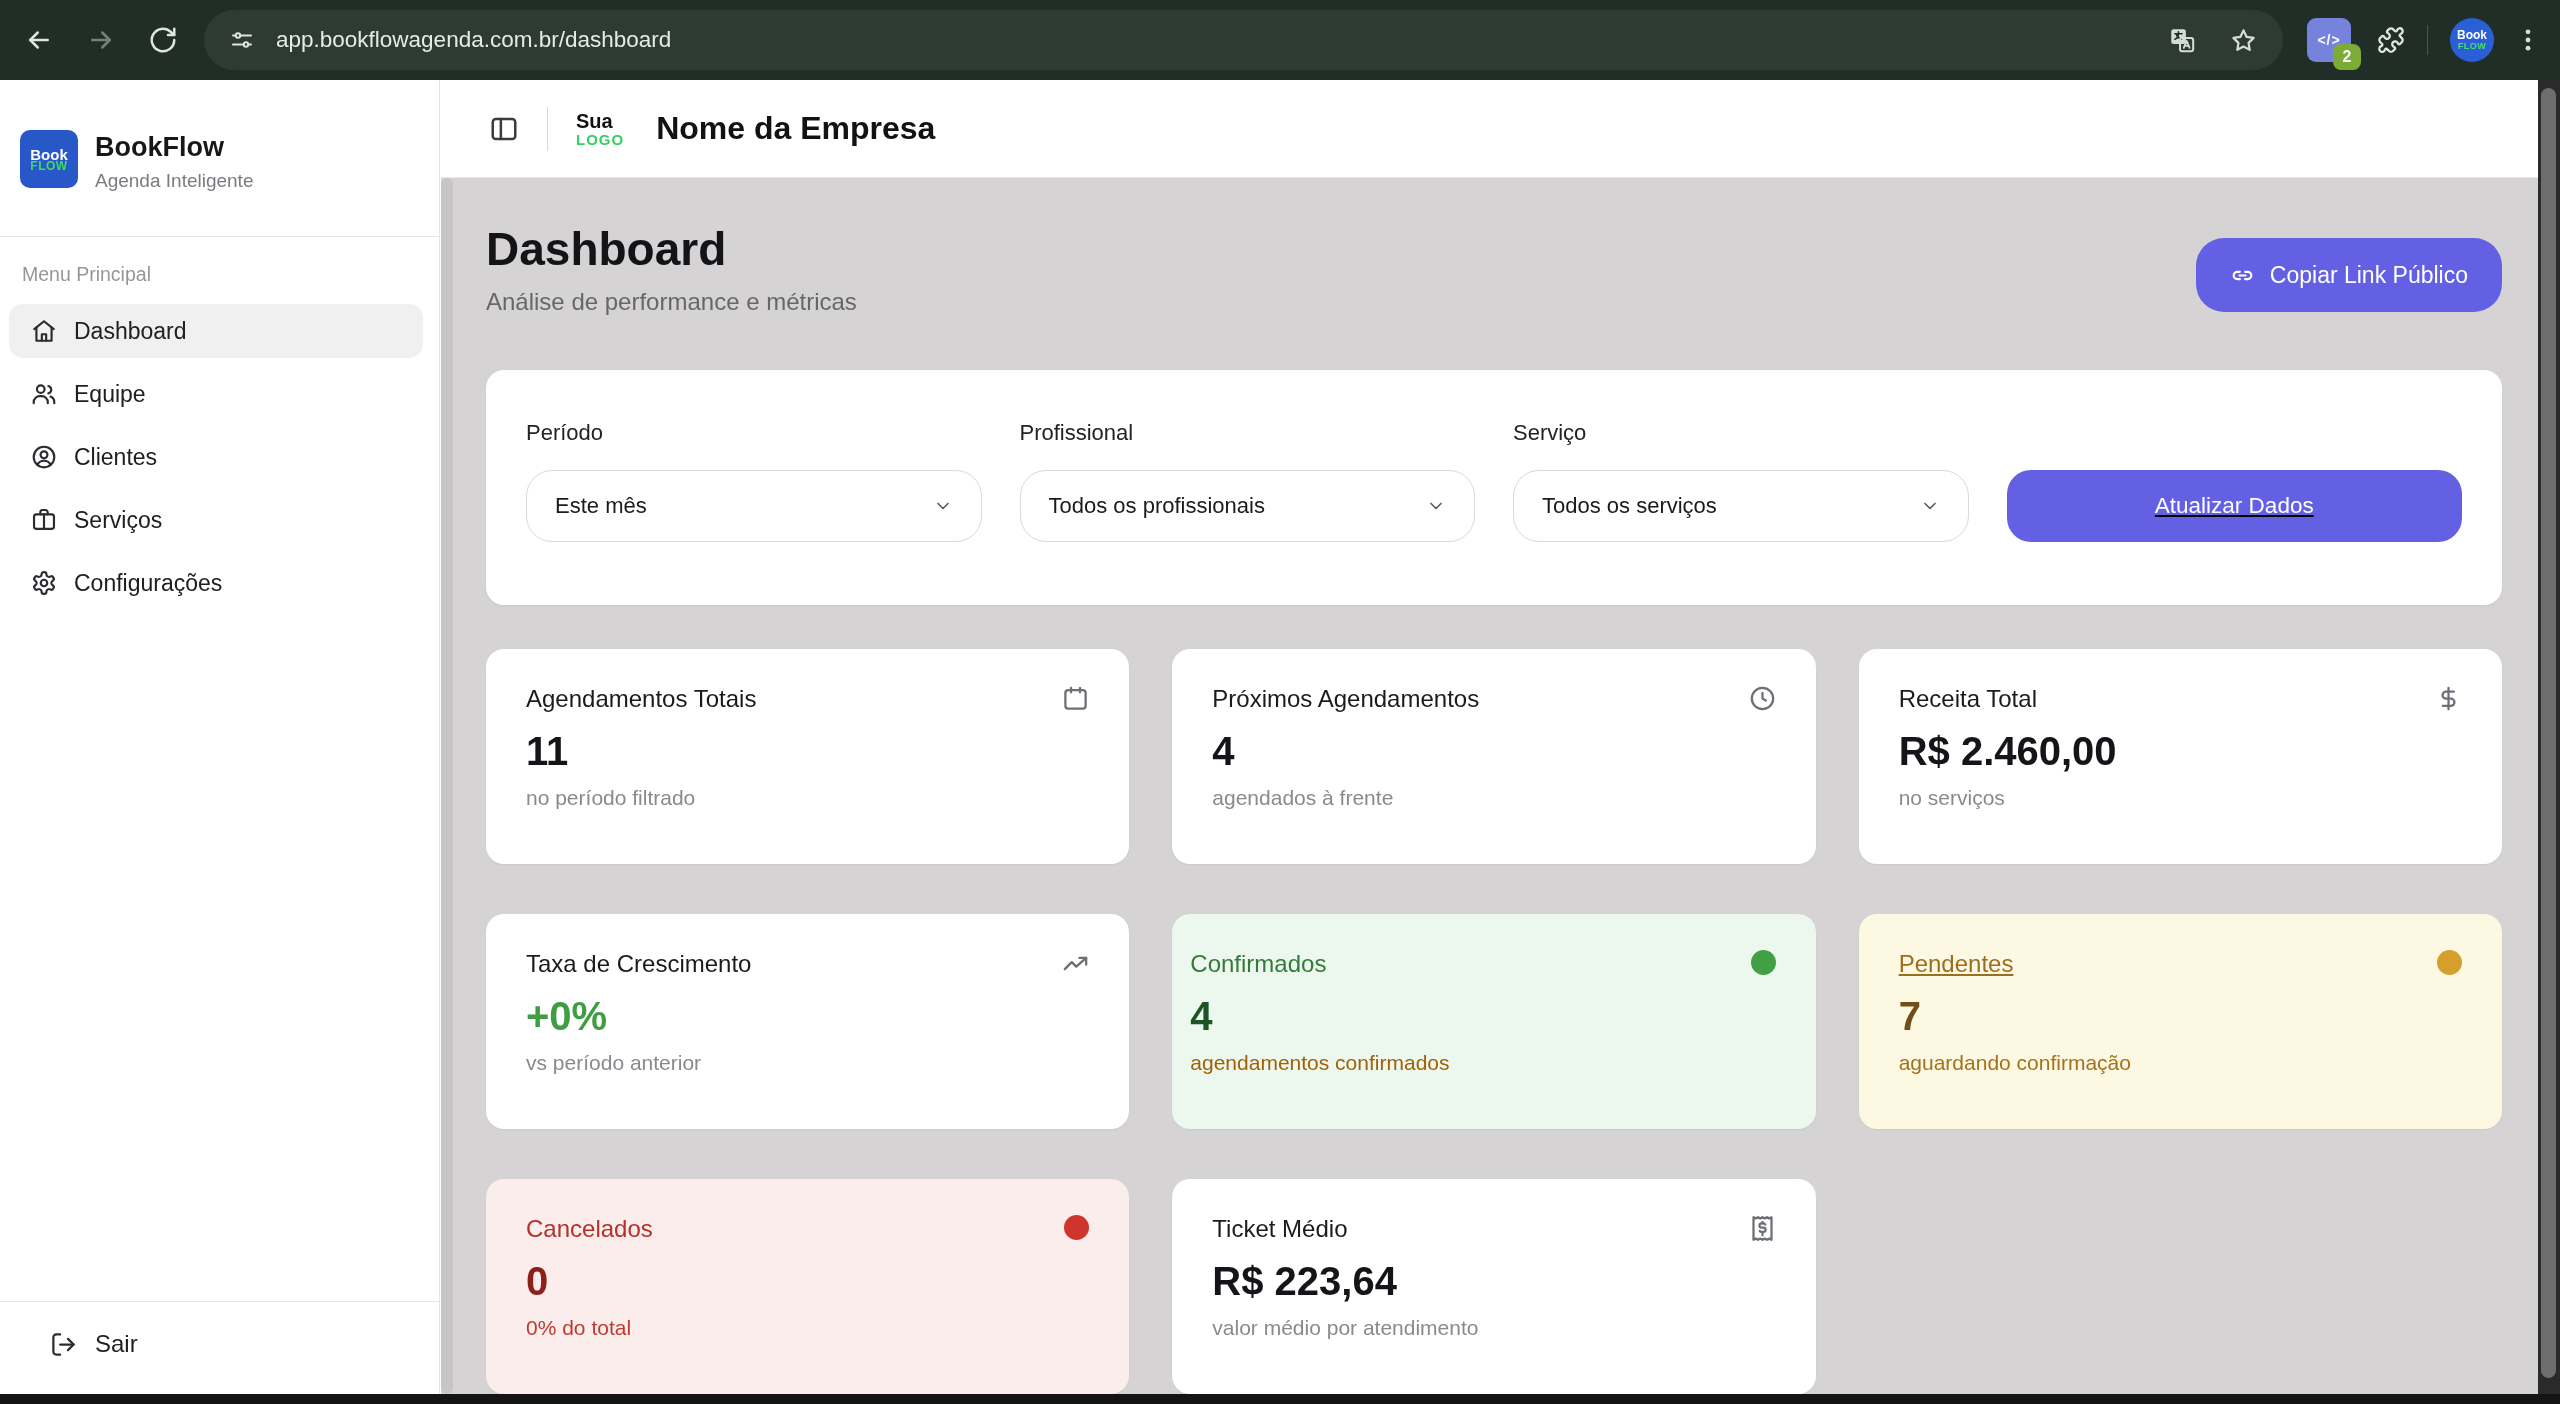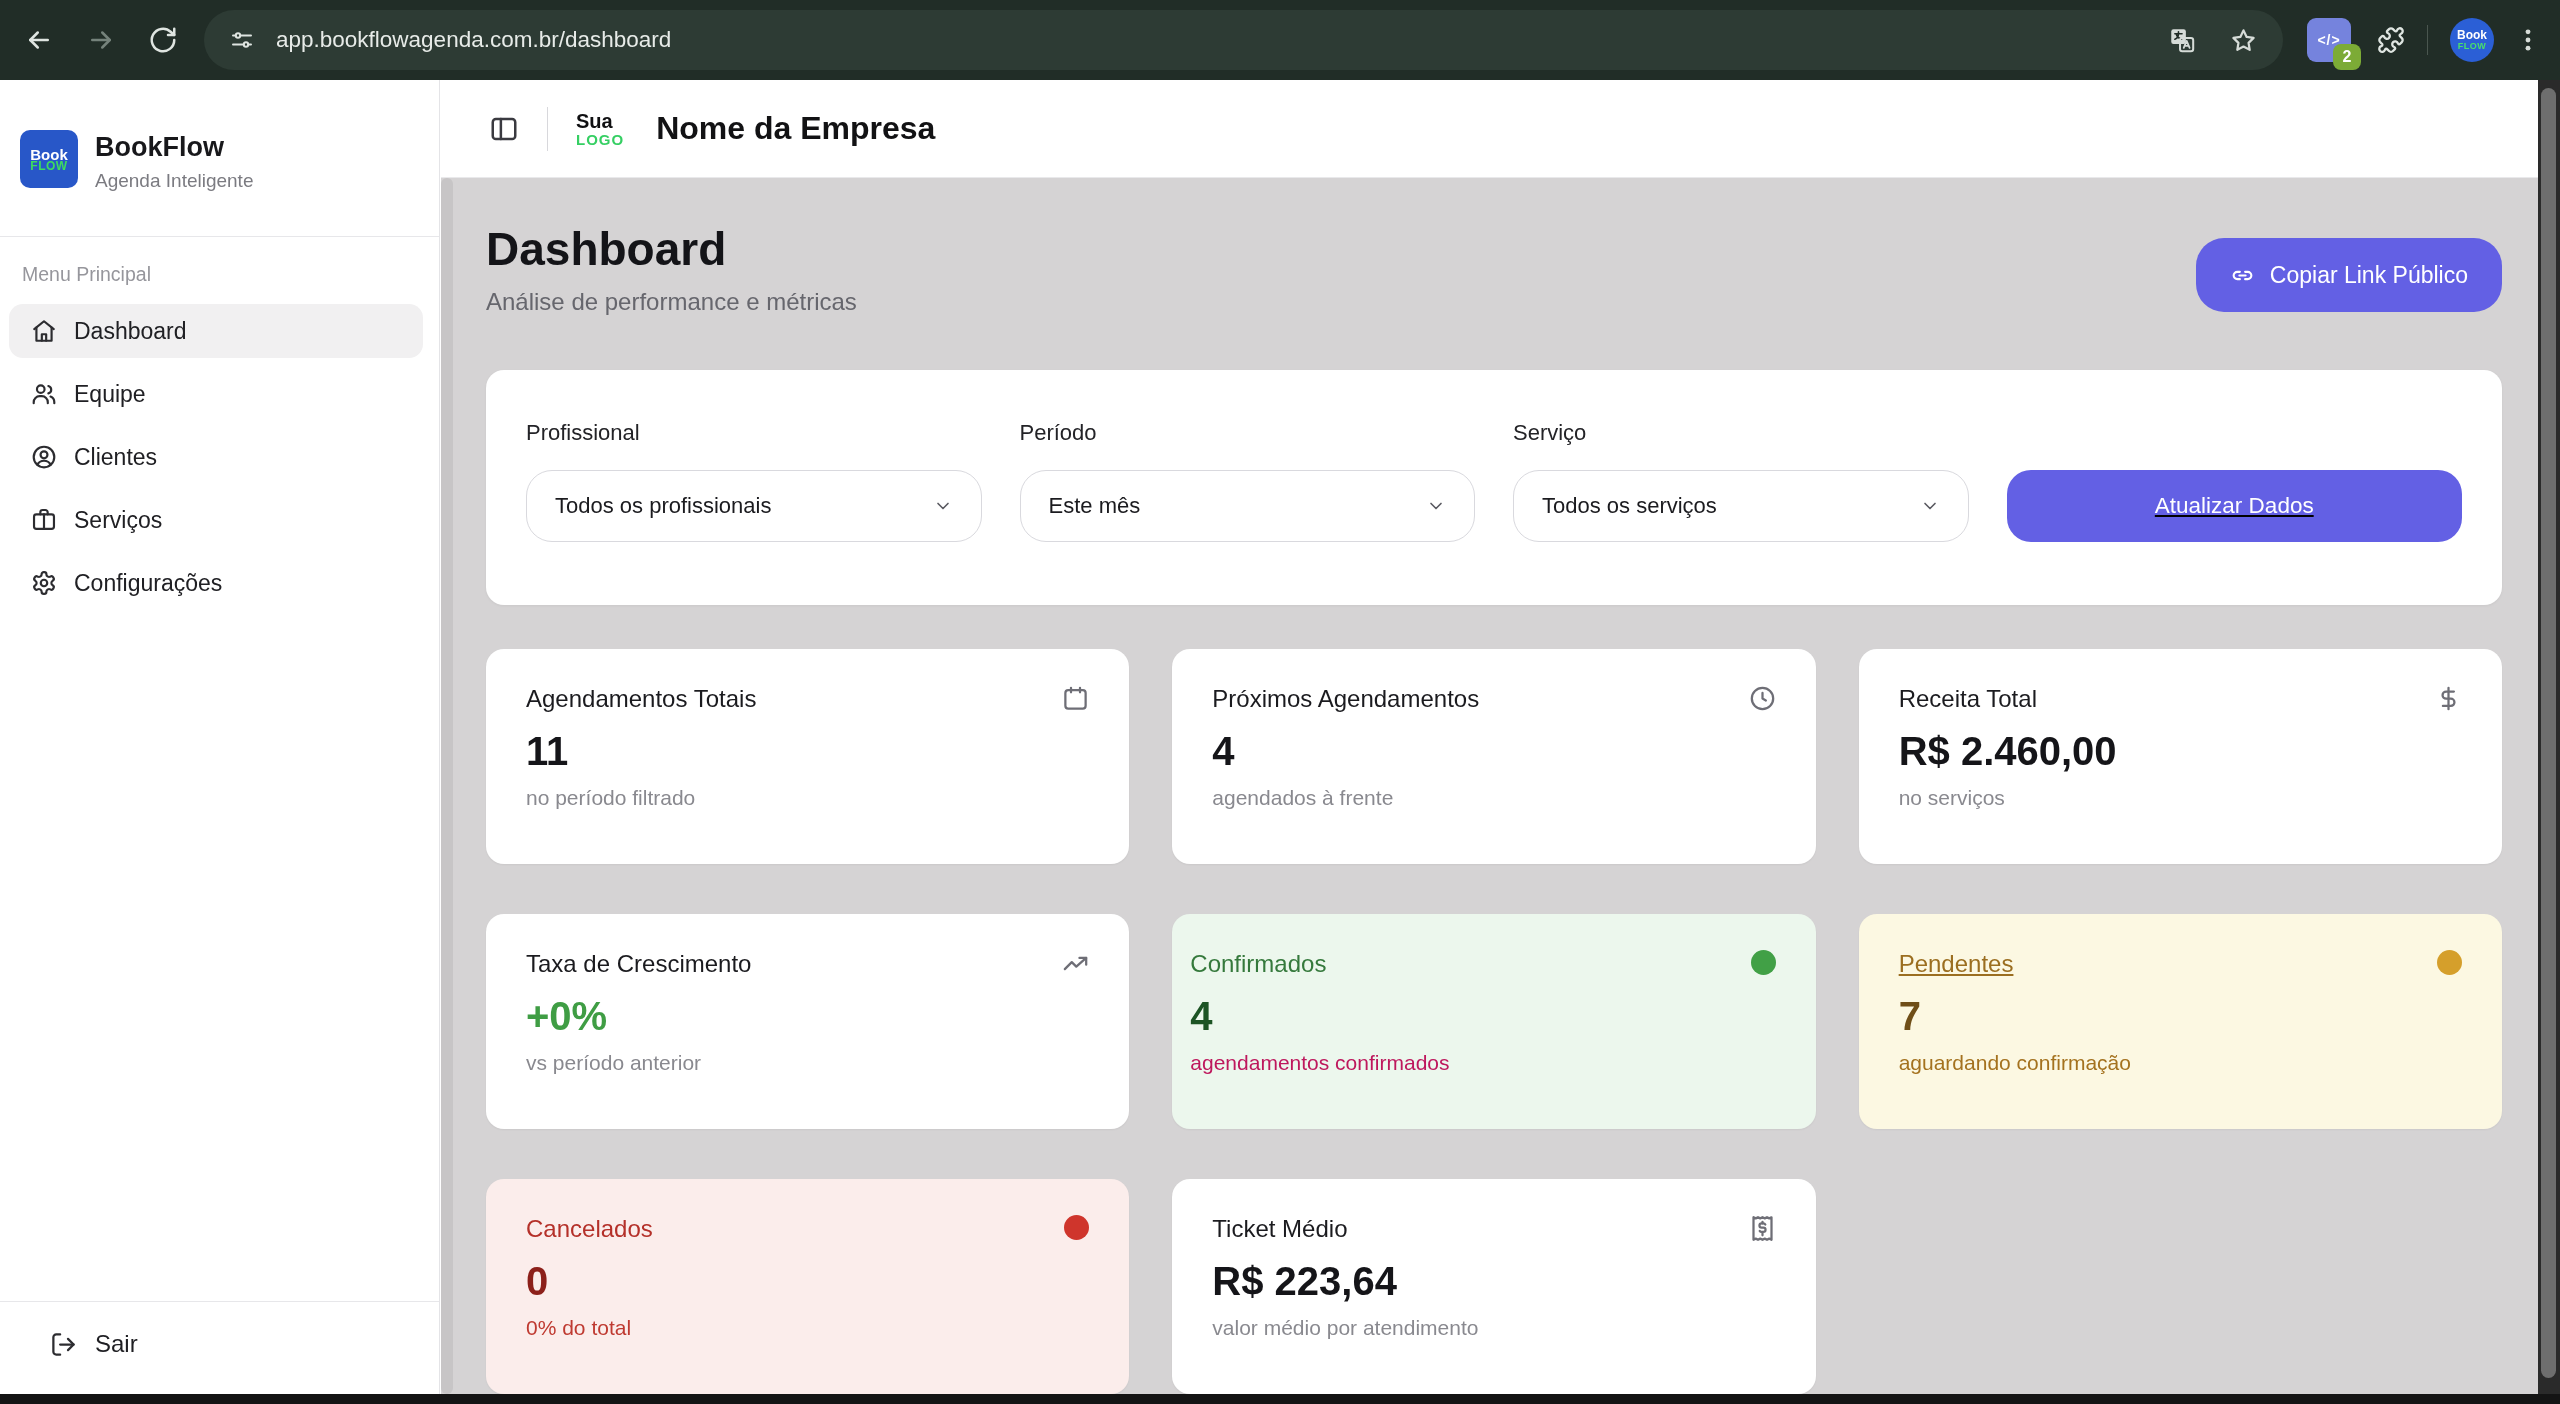--- a/index.html
+++ b/index.html
@@ -106,21 +106,21 @@
   .stat-head { display:flex; justify-content:space-between; align-items:flex-start; }
   .stat-title { font-size:24px; color:#1b1b1f; }
   .stat-icon { width:27px; height:27px; color:#6e6e76; flex:0 0 auto; }
   .stat-icon svg { width:100%; height:100%; }
   .stat-value { font-size:40px; font-weight:bold; color:#151519; margin-top:16px; }
   .stat-sub { font-size:21px; color:#89898f; margin-top:12px; }
   .dot { width:25px; height:25px; border-radius:50%; display:block; }
 
   .stat-card.v-success { background:#ecf7ed;padding-left:18px; }
   .v-success .stat-title { color:#35793c; } .v-success .stat-value { color:#1c5424; }
-  .v-success .stat-sub { color:#be185d; } .v-success .dot { background:#41a046; }
+  .v-success .stat-sub { color:#a16207; } .v-success .dot { background:#41a046; }
   .stat-card.v-warning { background:#fcf8e2; }
   .v-warning .stat-title { color:#9b6e20;text-decoration:underline; } .v-warning .stat-value { color:#6f4e17; }
   .v-warning .stat-sub { color:#a4721f; } .v-warning .dot { background:#d59f2b; }
   .stat-card.v-danger { background:#fbedeb; }
   .v-danger .stat-title { color:#b43029; } .v-danger .stat-value { color:#8c201a; }
   .v-danger .stat-sub { color:#bf3a31; } .v-danger .dot { background:#cf352c; }
   .v-growth .stat-value { color:#3f9d44; }
 
   #bottom-edge { position:absolute; left:0; right:0; bottom:0; height:10px; background:#141414; z-index:20; }
 </style>
@@ -276,32 +276,32 @@
               <path d="M14.5 8.5H17a3.5 3.5 0 0 1 0 7h-2.5"></path>
             </svg></span>
         <span>Copiar Link Público</span>
       </button>
     </div>
 
     <div class="filter-card">
       <div class="filter-row">
 
         <div class="f-field">
-            <div class="f-label">Profissional</div>
+            <div class="f-label">Período</div>
             <div class="f-select">
-              <span>Todos os profissionais</span>
+              <span>Este mês</span>
               <span class="f-chevron"><svg viewBox="0 0 24 24" fill="none" stroke="currentColor" stroke-width="2" stroke-linecap="round" stroke-linejoin="round">
                   <path d="m6 9 6 6 6-6"></path>
                 </svg></span>
             </div>
           </div>
           <div class="f-field">
-            <div class="f-label">Período</div>
+            <div class="f-label">Profissional</div>
             <div class="f-select">
-              <span>Este mês</span>
+              <span>Todos os profissionais</span>
               <span class="f-chevron"><svg viewBox="0 0 24 24" fill="none" stroke="currentColor" stroke-width="2" stroke-linecap="round" stroke-linejoin="round">
                   <path d="m6 9 6 6 6-6"></path>
                 </svg></span>
             </div>
           </div>
           <div class="f-field">
             <div class="f-label">Serviço</div>
             <div class="f-select">
               <span>Todos os serviços</span>
               <span class="f-chevron"><svg viewBox="0 0 24 24" fill="none" stroke="currentColor" stroke-width="2" stroke-linecap="round" stroke-linejoin="round">

